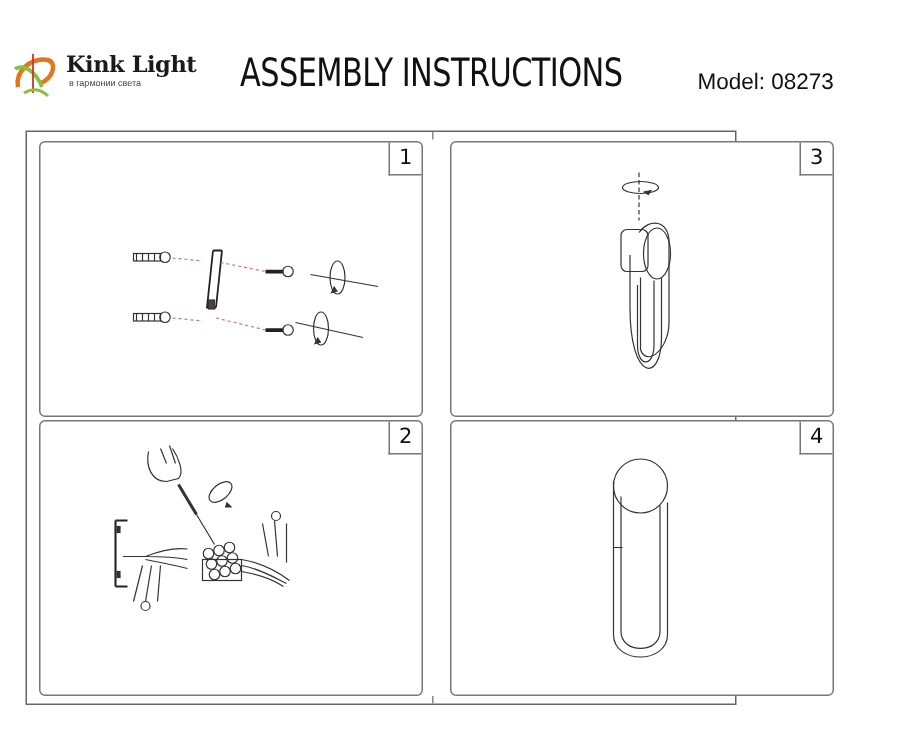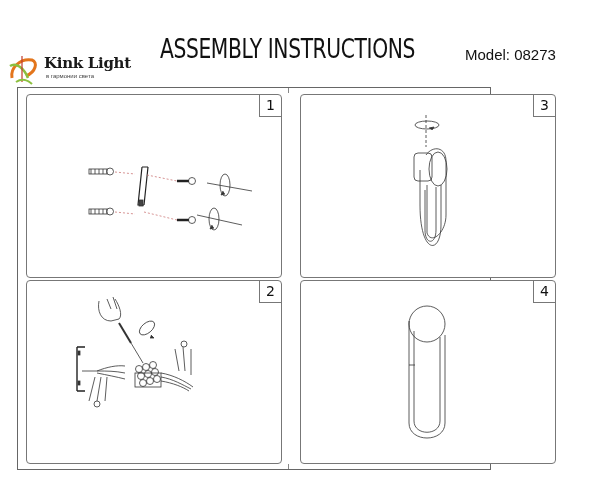--- a/index.html
+++ b/index.html
@@ -1,19 +1,19 @@
 <!DOCTYPE html>
 <html><head>
 <meta charset="utf-8">
 <style>
   html, body { margin: 0; padding: 0; background: #ffffff; }
   body { width: 600px; height: 500px; position: relative; overflow: hidden; font-family: "Liberation Sans", sans-serif; color: #111; }
 
   .header { position: absolute; left: 0; top: 0; width: 600px; height: 80px; }
-  .logo { position: absolute; left: 6px; top: 52px; width: 140px; height: 36px; }
+  .logo { position: absolute; left: 6px; top: 32px; width: 140px; height: 36px; }
   .logo-mark { position: absolute; left: 0; top: 0; width: 34px; height: 34px; }
   .logo-name { position: absolute; left: 38px; top: 2px; font-family: "DejaVu Serif", serif; font-weight: bold; font-size: 15px; color: #1a1a1a; letter-spacing: -0.3px; white-space: nowrap; }
   .logo-tagline { position: absolute; left: 40px; top: 21px; font-size: 6px; color: #444; white-space: nowrap; }
 
   .doc-title { position: absolute; left: 160px; top: 34px; font-family: "DejaVu Sans", sans-serif; font-size: 26px; font-weight: normal; transform: scaleX(0.78); transform-origin: left center; white-space: nowrap; color: #111; letter-spacing: -0.5px; }
   .model { position: absolute; left: 465px; top: 46px; font-size: 15px; color: #111; white-space: nowrap; }
 
   .sheet { position: absolute; left: 17px; top: 87px; width: 474px; height: 383px; border: 1px solid #666; box-sizing: border-box; }
   .sheet-tick { position: absolute; width: 1px; background: #888; }
 

